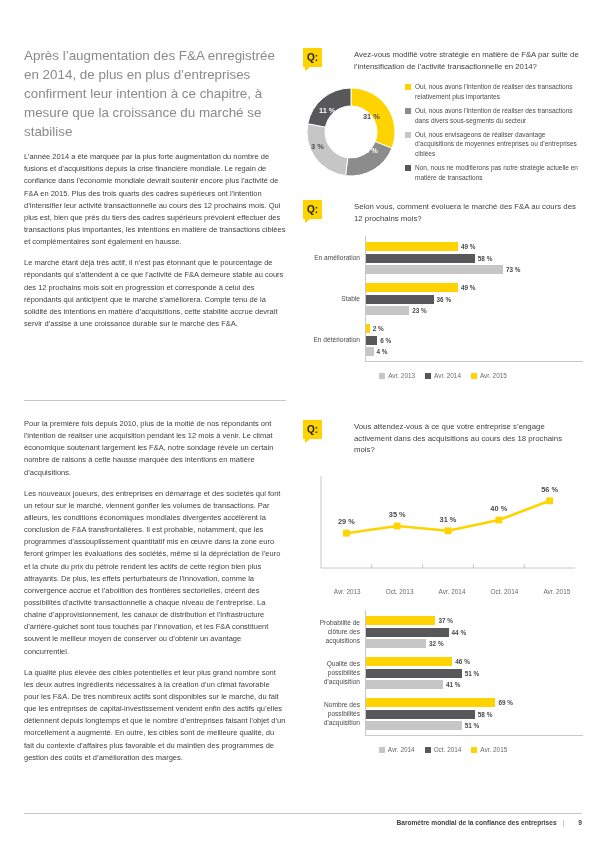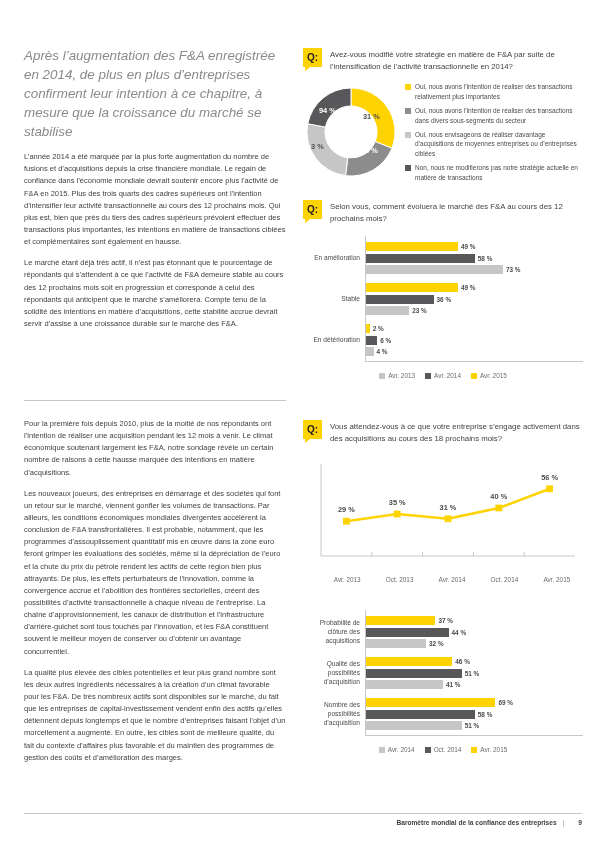--- a/index.html
+++ b/index.html
@@ -61,21 +61,20 @@
     width: 280px;
   }
 
   h2.section-title {
     font-size: 13.4px;
     line-height: 1.42;
     font-weight: normal;
     color: #8a8a8a;
     margin: 0 0 10px 0;
     letter-spacing: 0;
-    font-style: italic;
   }
   p.body {
     font-size: 7.5px;
     line-height: 1.62;
     margin: 0 0 9px 0;
     color: #3f3f3f;
     text-align: left;
   }
   p.body:last-child { margin-bottom: 0; }
 
@@ -115,20 +114,21 @@
     width: 0;
     height: 0;
     border-left: 5px solid #ffd300;
     border-bottom: 4px solid transparent;
   }
   .q-text {
     font-size: 7.8px;
     line-height: 1.5;
     color: #3f3f3f;
     padding-top: 1px;
+    margin-left: 24px;
   }
 
   
   .donut-wrap {
     display: flex;
     align-items: center;
     gap: 6px;
     margin-top: 10px;
   }
   .donut-holder { position: relative; width: 96px; height: 96px; flex: 0 0 auto; }
@@ -266,21 +266,21 @@
           <g id="donut-segments">
               <path d="M 48 4 A 44 44 0 0 1 88.91016537908305 64.19748031812583 L 72.17418863309453 57.57123836980163 A 26 26 0 0 0 48 22 Z" fill="#ffd300" stroke="#ffffff" stroke-width="1"></path>
               <path d="M 88.91016537908305 64.19748031812583 A 44 44 0 0 1 42.48533772317061 91.65304685783701 L 44.74133592732809 73.79498223417642 A 26 26 0 0 0 72.17418863309453 57.57123836980163 Z" fill="#8c8c8c" stroke="#ffffff" stroke-width="1"></path>
               <path d="M 42.48533772317061 91.65304685783701 A 44 44 0 0 1 4.7793609679376985 39.75522215822813 L 22.460531481054094 43.12808582077117 A 26 26 0 0 0 44.74133592732809 73.79498223417642 Z" fill="#c6c6c6" stroke="#ffffff" stroke-width="1"></path>
               <path d="M 4.7793609679376985 39.75522215822813 A 44 44 0 0 1 47.99999999999999 4 L 47.99999999999999 22 A 26 26 0 0 0 22.460531481054094 43.12808582077117 Z" fill="#58585a" stroke="#ffffff" stroke-width="1"></path>
             </g>
         </svg>
         <span class="donut-label dark" style="left:60px; top:28px;">31 %</span>
         <span class="donut-label" style="left:58px; top:62px;">24 %</span>
         <span class="donut-label dark" style="left:8px;  top:58px;">3 %</span>
-        <span class="donut-label" style="left:16px; top:22px;">94 %</span>
+        <span class="donut-label" style="left:16px; top:22px;">11 %</span>
       </div>
 
       <div class="legend-col">
         <div class="legend-row">
           <span class="legend-swatch" style="background:#ffd300"></span>
           <span class="legend-text">Oui, nous avons l’intention de réaliser des transactions relativement plus importantes</span>
         </div>
         <div class="legend-row">
           <span class="legend-swatch" style="background:#8c8c8c"></span>
           <span class="legend-text">Oui, nous avons l’intention de réaliser des transactions dans divers sous-segments du secteur</span>

